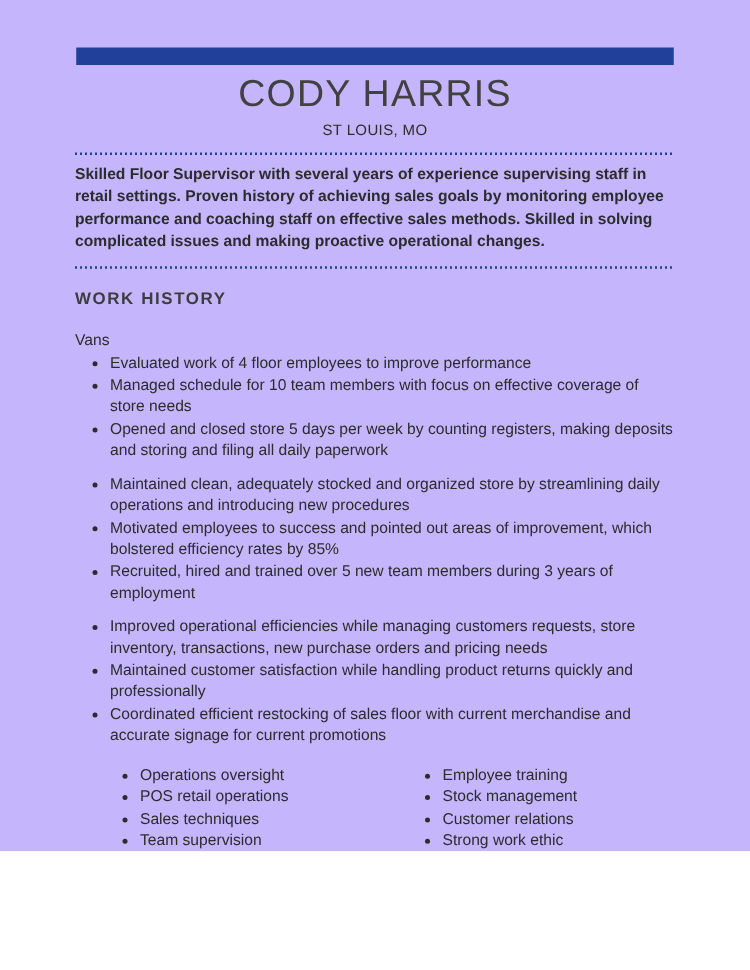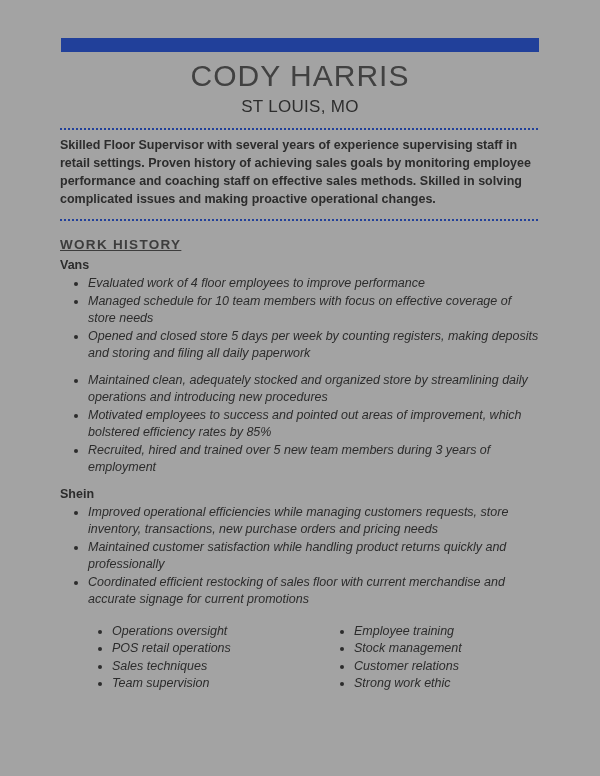--- a/index.html
+++ b/index.html
@@ -4,44 +4,44 @@
 <style>
   * { margin: 0; padding: 0; box-sizing: border-box; }
   html, body { background: #ffffff; }
   body {
     font-family: "Liberation Sans", sans-serif;
     color: #2c2c2c;
   }
   .page {
     position: relative;
     width: 600px;
-    height: 776px;
+    height: 681px;
     margin: 0 auto;
-    background: #a3a3a3;
+    background: #c4b5fd;
     padding: 0 60px;
     overflow: hidden;
   }
   .top-bar {
     width: 478px;
     height: 14px;
     margin: 38px auto 0 auto;
     background: #21409a;
   }
   .resume-header { text-align: center; }
   .candidate-name {
     margin-top: 7px;
     font-size: 30px;
     font-weight: 400;
     letter-spacing: 1px;
     color: #414141;
     line-height: 1.1;
   }
   .candidate-location {
     margin-top: 5px;
-    font-size: 17px;
+    font-size: 12px;
     letter-spacing: 0.3px;
     color: #2d2d2d;
   }
   .candidate-contact {
     margin-top: 3px;
     font-size: 11px;
     letter-spacing: 0.3px;
     color: #2d2d2d;
   }
   .dotted {
@@ -55,41 +55,38 @@
     line-height: 18px;
     color: #2c2c2c;
     font-weight: bold;
   }
   .section-heading {
     font-size: 13.5px;
     font-weight: 700;
     letter-spacing: 1.3px;
     color: #3d3d3d;
     line-height: 1.2;
-    text-decoration: underline;
   }
   .work-section { margin-top: 16px; }
   .job { margin-bottom: 9px; }
   .work-section .section-heading { margin-bottom: 4px; }
   .company {
     font-size: 12.5px;
     line-height: 16px;
-    margin-top: 4px;
-    font-weight: bold;
+    margin-top: 17px;
   }
   .meta {
     font-size: 12.5px;
     line-height: 16px;
     white-space: pre-wrap;
   }
   ul.bullets {
     margin-top: 2px;
     padding-left: 28px;
     list-style: disc;
-    font-style: italic;
   }
   ul.bullets li {
     font-size: 12.5px;
     line-height: 17.5px;
   }
   .skills-section { margin-top: 14px; }
   .skills-cols { display: flex; margin-top: 4px; }
   .skills-cols ul.bullets { margin-top: 0; }
   .skills-col-1 { width: 242px; flex: none; }
   .skills-col-2 { flex: 1; }
@@ -125,21 +122,20 @@
 
     <div class="job">
       <ul class="bullets">
         <li>Maintained clean, adequately stocked and organized store by streamlining daily operations and introducing new procedures</li>
         <li>Motivated employees to success and pointed out areas of improvement, which bolstered efficiency rates by 85%</li>
         <li>Recruited, hired and trained over 5 new team members during 3 years of employment</li>
       </ul>
     </div>
 
     <div class="job">
-      <div class="company">Shein</div>
       <ul class="bullets">
         <li>Improved operational efficiencies while managing customers requests, store inventory, transactions, new purchase orders and pricing needs</li>
         <li>Maintained customer satisfaction while handling product returns quickly and professionally</li>
         <li>Coordinated efficient restocking of sales floor with current merchandise and accurate signage for current promotions</li>
       </ul>
     </div>
   </section>
 
   <section class="skills-section">
     <div class="skills-cols">

